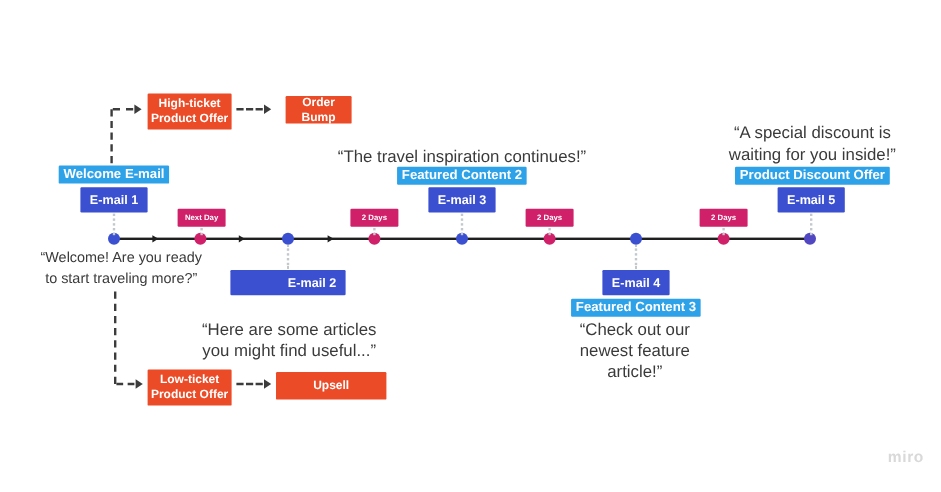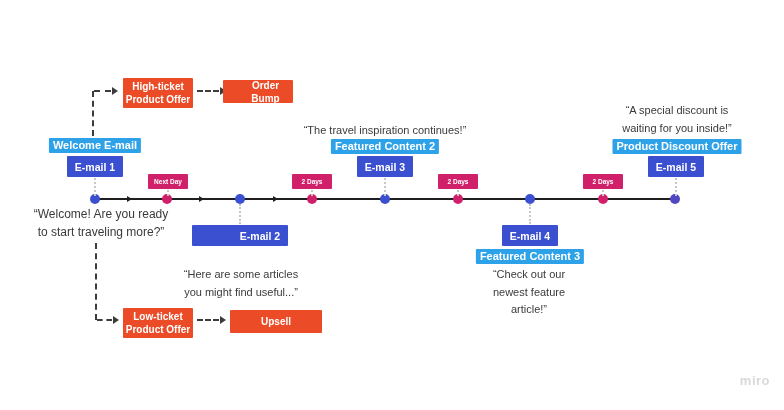--- a/index.html
+++ b/index.html
@@ -3,21 +3,21 @@
 <meta charset="utf-8">
 <style>
   html,body{margin:0;padding:0;background:#fff;}
   .canvas{
     position:relative;width:784px;height:410px;background:#ffffff;overflow:hidden;
     font-family:"Liberation Sans","DejaVu Sans",sans-serif;
   }
   
   .quote{
     position:absolute;transform:translateX(-50%);text-align:center;white-space:nowrap;
-    color:var(--quote-text);font-size:11px;line-height:17.5px;
+    color:var(--quote-text);font-size:14px;line-height:17.5px;
   }
   .quote.big{font-size:12px;}
   
   .tag{
     position:absolute;transform:translateX(-50%);white-space:nowrap;
     background:var(--tag-highlight);color:#fff;font-weight:bold;font-size:11px;
     line-height:15px;padding:0 4px;border-radius:1px;
   }
   
   .ebox{
@@ -70,21 +70,21 @@
 
   <div class="dashv" style="left:92px;top:91px;height:45px;"></div>
   <div class="dashh" style="left:94px;top:90px;width:17px;"></div>
   <div class="arr" style="left:112px;top:87px;"></div>
   <div class="offer" style="left:123px;top:78px;width:70px;height:30px;">
     <span>High-ticket</span>
     <span>Product Offer</span>
   </div>
   <div class="dashh" style="left:197px;top:90px;width:22px;"></div>
   <div class="arr" style="left:220px;top:87px;"></div>
-  <div class="offer" style="left:223px;top:80px;width:55px;height:23px;padding-left:15px;">
+  <div class="offer" style="left:238px;top:80px;width:55px;height:23px;">
     <span>Order Bump</span>
   </div>
 
   <div class="dashv" style="left:95px;top:243px;height:77px;"></div>
   <div class="dashh" style="left:97px;top:319px;width:15px;"></div>
   <div class="arr" style="left:113px;top:316px;"></div>
   <div class="offer" style="left:123px;top:308px;width:70px;height:30px;">
     <span>Low-ticket</span>
     <span>Product Offer</span>
   </div>

